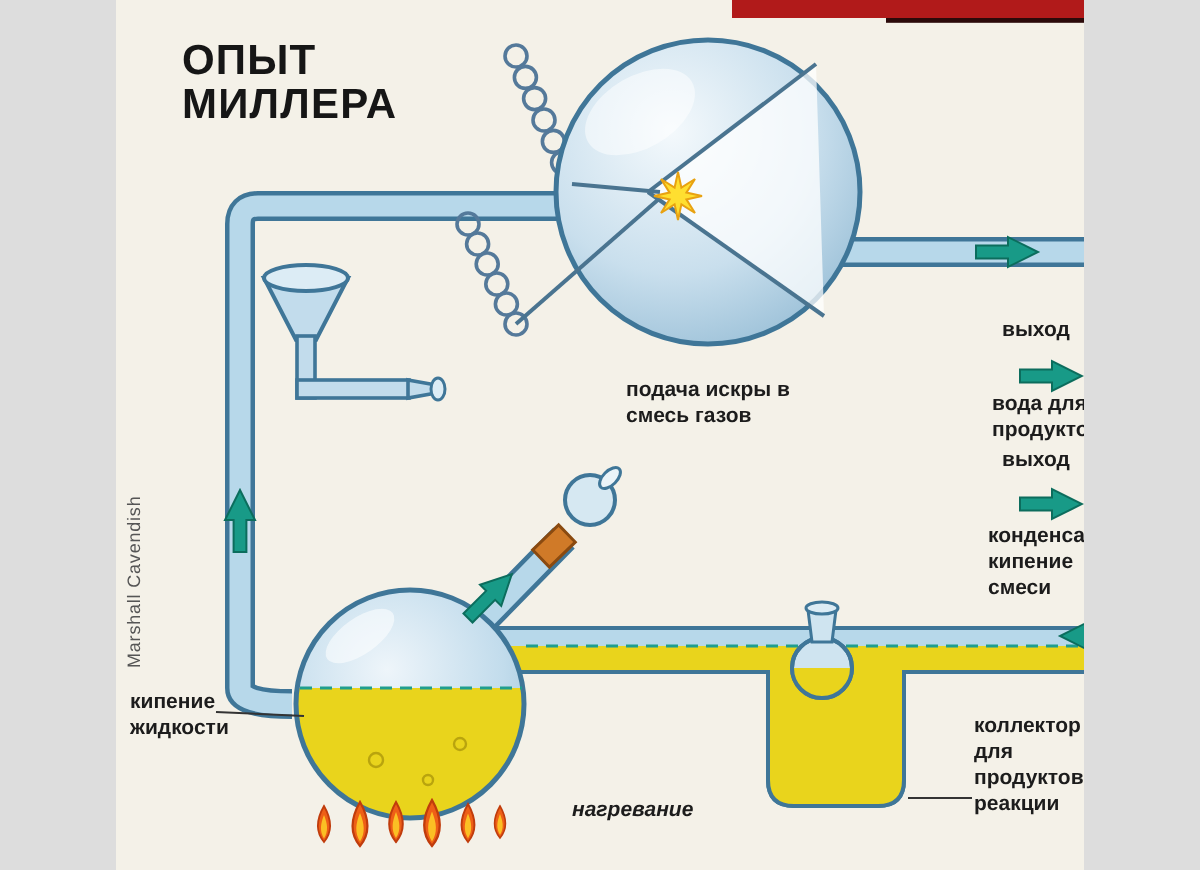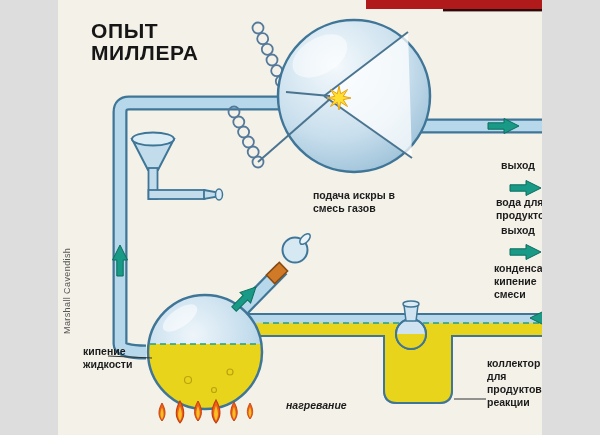--- a/index.html
+++ b/index.html
@@ -177,20 +177,20 @@
   <div class="credit">Marshall Cavendish</div>
 
   <div class="lbl center" style="left:255px;top:189px;">подача искры в
 смесь газов</div>
   <div class="lbl" style="left:443px;top:159px;">выход</div>
   <div class="lbl" style="left:438px;top:196px;">вода для
 продуктов</div>
   <div class="lbl" style="left:443px;top:224px;">выход</div>
   <div class="lbl" style="left:436px;top:262px;">конденсация
 кипение смеси</div>
-  <div class="lbl" style="left:7px;top:345px;margin-left:18px;">кипение
+  <div class="lbl" style="left:7px;top:345px;">кипение
 жидкости</div>
   <div class="lbl" style="left:228px;top:399px;font-style:italic;">нагревание</div>
   <div class="lbl" style="left:429px;top:357px;">коллектор для
 продуктов
 реакции</div>
 
 </div>
 
 </body></html>

